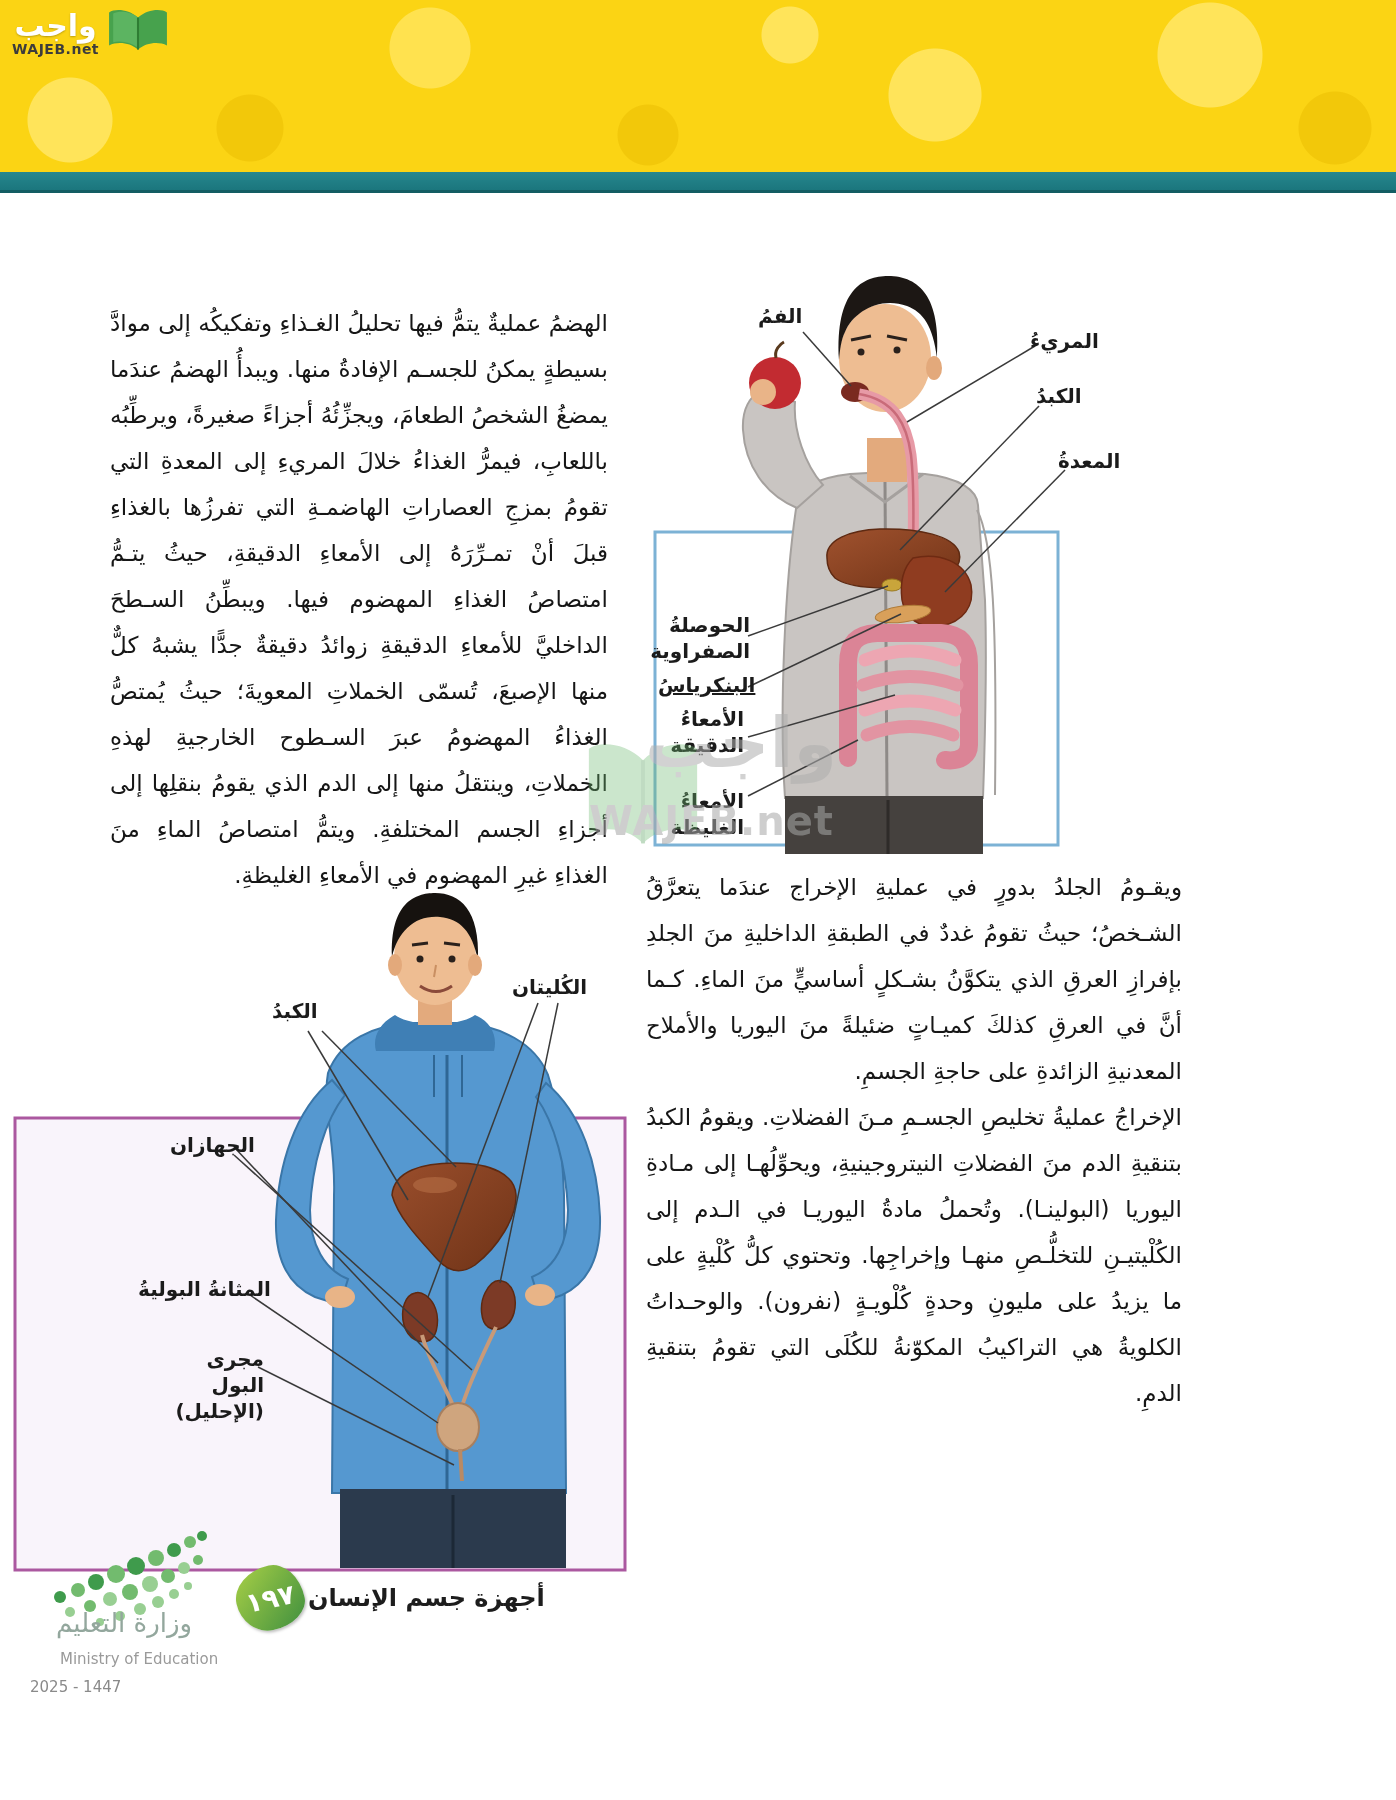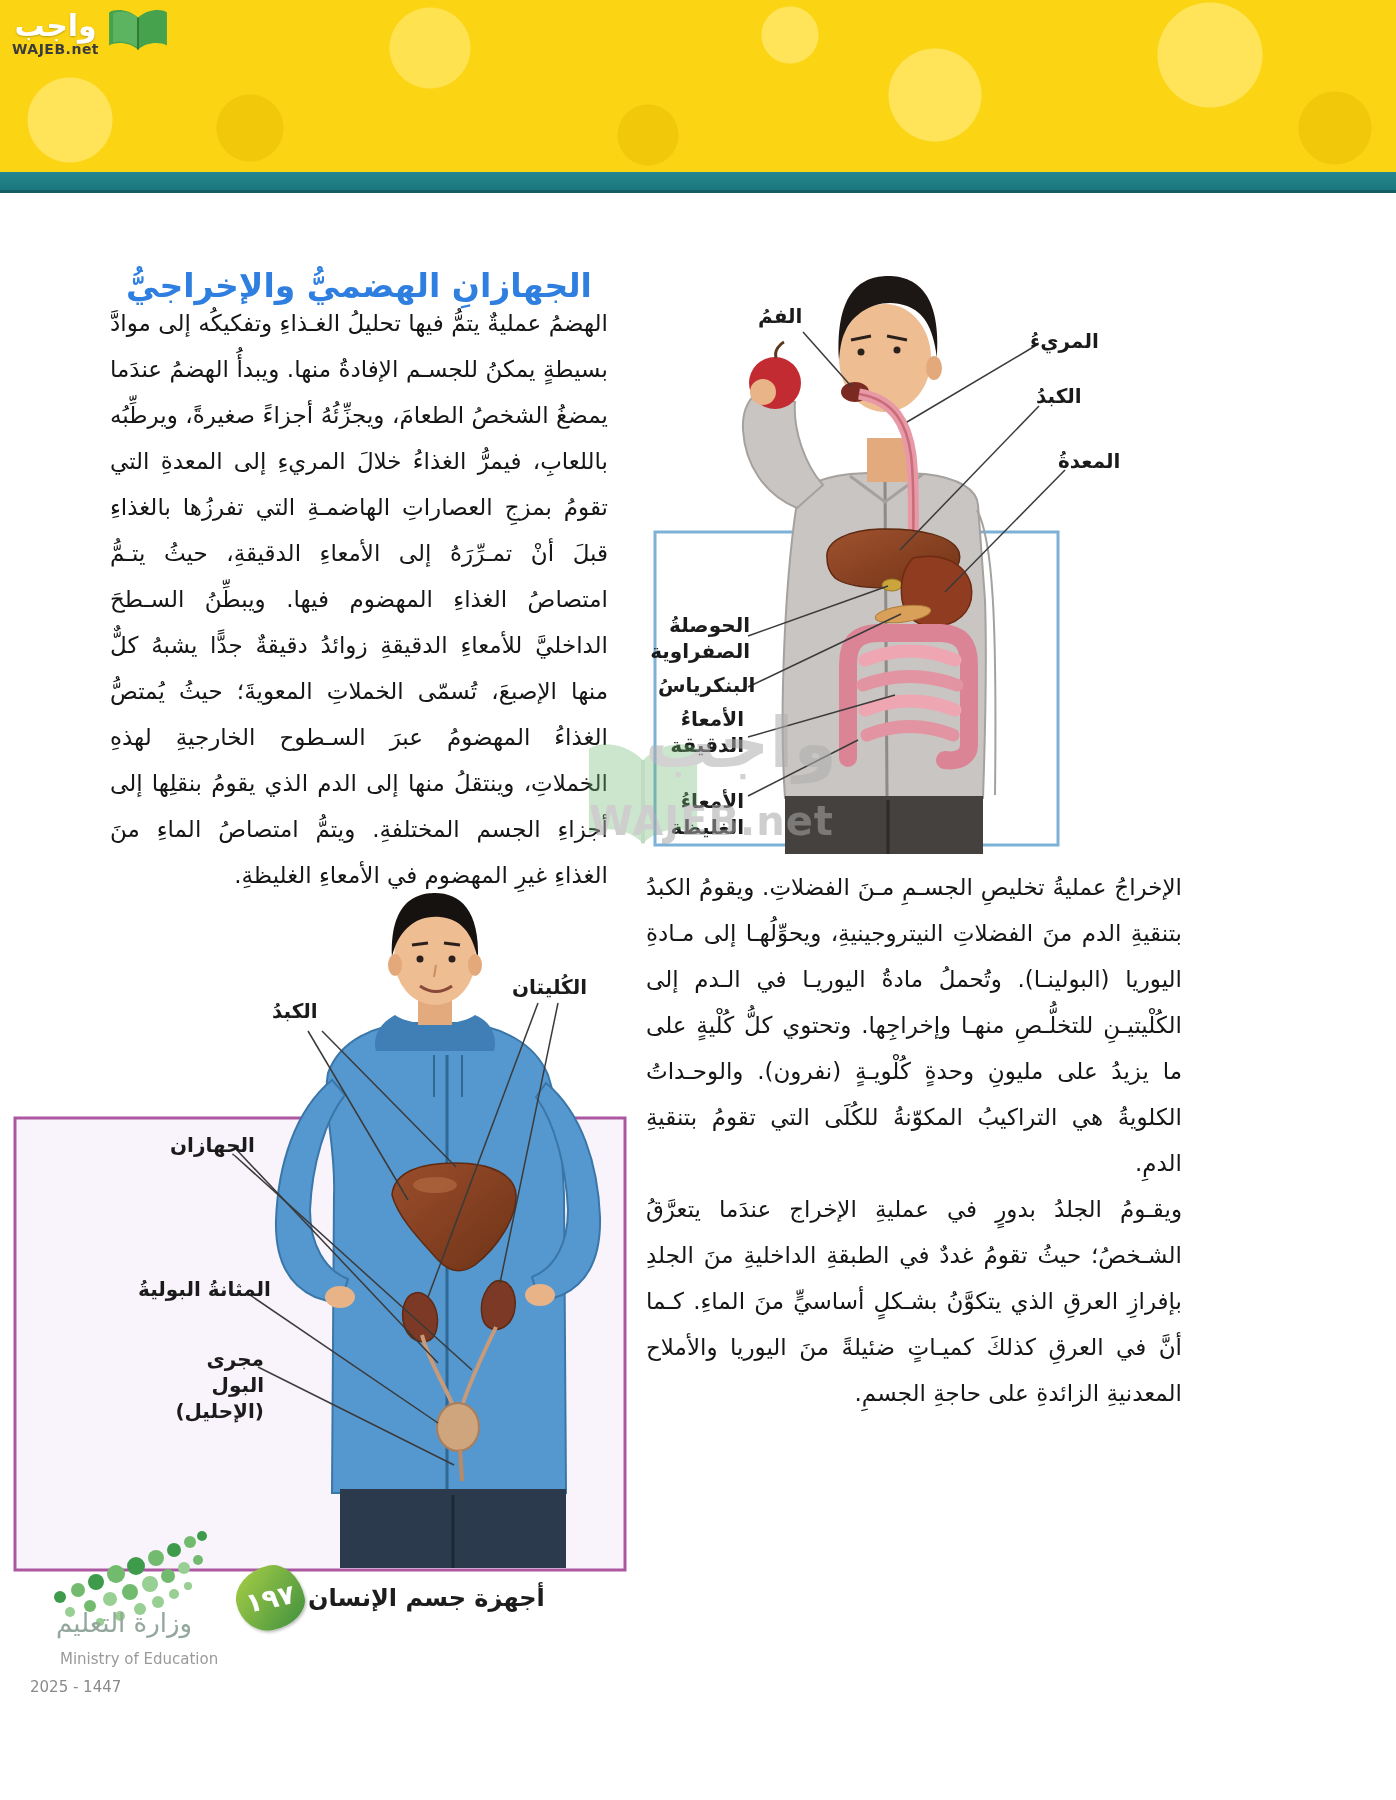--- a/index.html
+++ b/index.html
@@ -99,29 +99,28 @@
     <span class="wm-book">
       <svg width="116" height="122" viewBox="0 0 60 62">
         <path d="M30 12 C21 3 8 2 2 6 L2 50 C10 46 22 47 30 55 C38 47 50 46 58 50 L58 6 C52 2 39 3 30 12 Z" fill="#6db871"></path>
         <line x1="30" y1="12" x2="30" y2="55" stroke="#4f9b55" stroke-width="2"></line>
       </svg>
     </span>
     <span class="wm-ar">واجب</span>
     <span class="wm-domain">WAJEB.net</span>
   </div>
 
-  <h1 class="article-title">الجهازانِ الهضميُّ والإخراجيُّ</h1>
 
   <div class="para para-digestion">
     <p>الهضمُ عمليةٌ يتمُّ فيها تحليلُ الغـذاءِ وتفكيكُه إلى موادَّ بسيطةٍ يمكنُ للجسـم الإفادةُ منها. ويبدأُ الهضمُ عندَما يمضغُ الشخصُ الطعامَ، ويجزِّئُهُ أجزاءً صغيرةً، ويرطِّبُه باللعابِ، فيمرُّ الغذاءُ خلالَ المريءِ إلى المعدةِ التي تقومُ بمزجِ العصاراتِ الهاضمـةِ التي تفرزُها بالغذاءِ قبلَ أنْ تمـرِّرَهُ إلى الأمعاءِ الدقيقةِ، حيثُ يتـمُّ امتصاصُ الغذاءِ المهضوم فيها. ويبطِّنُ السـطحَ الداخليَّ للأمعاءِ الدقيقةِ زوائدُ دقيقةٌ جدًّا يشبهُ كلٌّ منها الإصبعَ، تُسمّى الخملاتِ المعويةَ؛ حيثُ يُمتصُّ الغذاءُ المهضومُ عبرَ السـطوح الخارجيةِ لهذهِ الخملاتِ، وينتقلُ منها إلى الدم الذي يقومُ بنقلِها إلى أجزاءِ الجسم المختلفةِ. ويتمُّ امتصاصُ الماءِ منَ الغذاءِ غيرِ المهضوم في الأمعاءِ الغليظةِ.</p>
   </div>
 
   <div class="para para-excretion">
+    <p>ويقـومُ الجلدُ بدورٍ في عمليةِ الإخراج عندَما يتعرَّقُ الشـخصُ؛ حيثُ تقومُ غددٌ في الطبقةِ الداخليةِ منَ الجلدِ بإفرازِ العرقِ الذي يتكوَّنُ بشـكلٍ أساسيٍّ منَ الماءِ. كـما أنَّ في العرقِ كذلكَ كميـاتٍ ضئيلةً منَ اليوريا والأملاح المعدنيةِ الزائدةِ على حاجةِ الجسمِ.</p>
     <p>الإخراجُ عمليةُ تخليصِ الجسـمِ مـنَ الفضلاتِ. ويقومُ الكبدُ بتنقيةِ الدم منَ الفضلاتِ النيتروجينيةِ، ويحوِّلُهـا إلى مـادةِ اليوريا (البولينـا). وتُحملُ مادةُ اليوريـا في الـدم إلى الكُلْيتيـنِ للتخلُّـصِ منهـا وإخراجِها. وتحتوي كلُّ كُلْيةٍ على ما يزيدُ على مليونِ وحدةٍ كُلْويـةٍ (نفرون). والوحـداتُ الكلويةُ هي التراكيبُ المكوّنةُ للكُلَى التي تقومُ بتنقيةِ الدمِ.</p>
-    <p>ويقـومُ الجلدُ بدورٍ في عمليةِ الإخراج عندَما يتعرَّقُ الشـخصُ؛ حيثُ تقومُ غددٌ في الطبقةِ الداخليةِ منَ الجلدِ بإفرازِ العرقِ الذي يتكوَّنُ بشـكلٍ أساسيٍّ منَ الماءِ. كـما أنَّ في العرقِ كذلكَ كميـاتٍ ضئيلةً منَ اليوريا والأملاح المعدنيةِ الزائدةِ على حاجةِ الجسمِ.</p>
   </div>
 
   <div class="fig fig1">
     <svg width="545" height="625" viewBox="0 0 545 625">
       <defs>
         <linearGradient id="livGrad1" x1="0" y1="0" x2="1" y2="1">
           <stop offset="0" stop-color="#a0522e"></stop>
             <stop offset="1" stop-color="#713317"></stop>
         </linearGradient>
       </defs>
@@ -179,21 +178,21 @@
         <line x1="103" y1="447" x2="256" y2="374"></line>
         <line x1="103" y1="497" x2="250" y2="455"></line>
         <line x1="103" y1="556" x2="213" y2="500"></line>
       </g>
     </svg>
     <span class="fig-label" style="left:113px;top:63px;">الفمُ</span>
     <span class="fig-label" style="left:385px;top:88px;">المريءُ</span>
     <span class="fig-label" style="left:391px;top:143px;">الكبدُ</span>
     <span class="fig-label" style="left:413px;top:208px;">المعدةُ</span>
     <span class="fig-label wrap" style="left:7px;top:372px;width:98px;">الحوصلةُ الصفراوية</span>
-    <span class="fig-label" style="left:13px;top:432px;">البنكرياسُ</span>
+    <span class="fig-label" style="left:13px;top:432px;text-decoration:underline;">البنكرياسُ</span>
     <span class="fig-label wrap" style="left:5px;top:466px;width:94px;">الأمعاءُ الدقيقة</span>
     <span class="fig-label wrap" style="left:5px;top:524px;width:94px;margin-top:24px;">الأمعاءُ الغليظة</span>
   </div>
 
   <div class="fig fig2">
     <svg width="620" height="710" viewBox="0 0 620 710">
       <defs>
         <linearGradient id="livGrad2" x1="0" y1="0" x2="1" y2="1">
           <stop offset="0" stop-color="#9a4e2c"></stop>
             <stop offset="1" stop-color="#6f3317"></stop>

